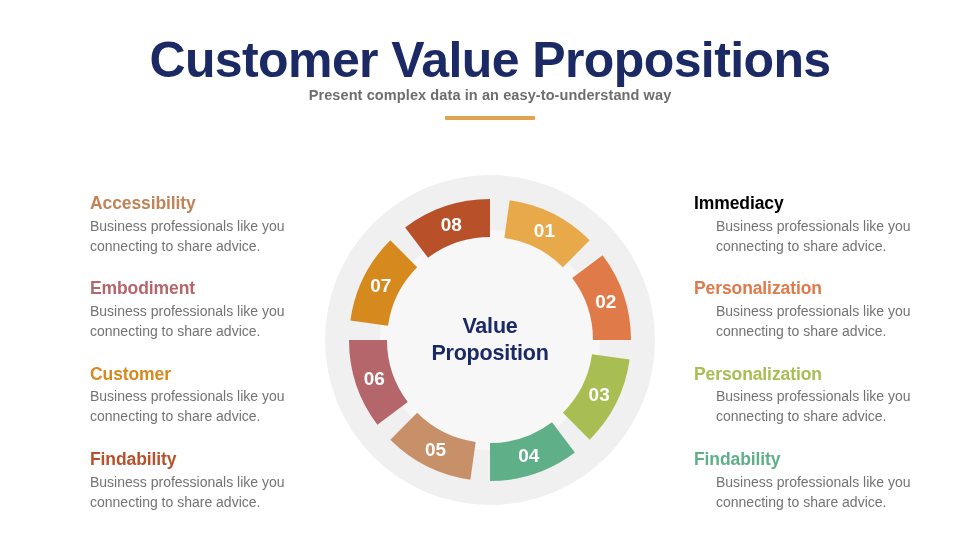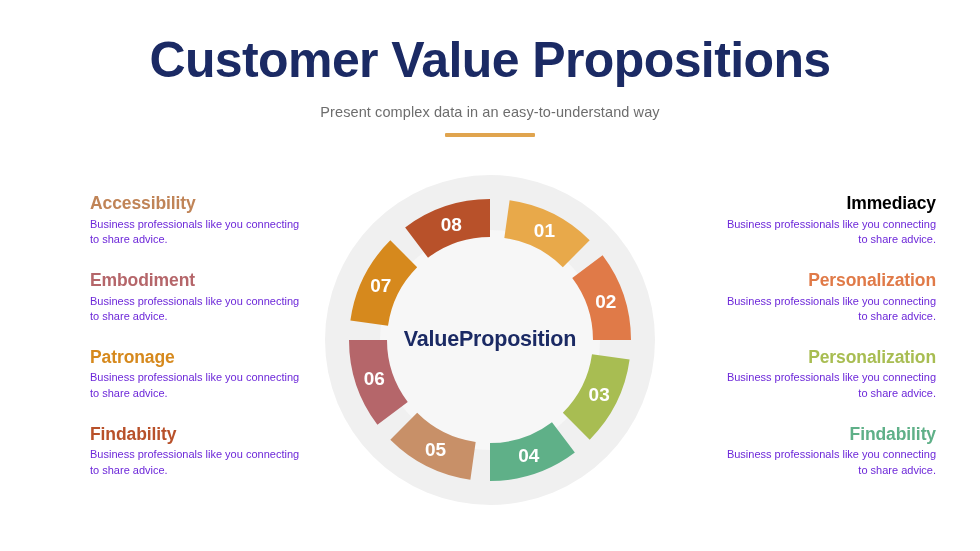--- a/index.html
+++ b/index.html
@@ -35,59 +35,59 @@
   .slide-title {
     font-size: 50px;
     font-weight: bold;
     color: #1b2a64;
     letter-spacing: -0.6px;
     line-height: 1.06;
     white-space: nowrap;
   }
 
   .slide-subtitle {
-    margin-top: 17px;
+    margin-top: 0;
     font-size: 14.5px;
     color: #6d6d6d;
-    font-weight: normal;
+    font-weight: bold;
     letter-spacing: 0.1px;
   }
 
   .accent-bar {
     margin: 13px auto 0 auto;
     width: 90px;
     height: 4px;
     background: #e0a44e;
     border-radius: 1px;
   }
 
   
   .col {
     position: absolute;
     top: 193px;
     width: 268px;
   }
 
   .col-left  { left: 54px;  text-align: left; }
-  .col-right { right: 44px; text-align: right; }
+  .col-right { right: 54px; text-align: left; }
 
   .entry { margin-bottom: 22px; margin-left: 36px; }
   .entry:last-child { margin-bottom: 0; }
 
   .entry-title {
     font-size: 17.5px;
     font-weight: bold;
     line-height: 1.18;
     margin-bottom: 3px;
     letter-spacing: -0.1px;
   }
 
   .entry-desc {
-    font-size: 11px;
-    color: #6d28d9;
+    font-size: 14px;
+    color: #737373;
     line-height: 1.42;
     max-width: 210px;
   }
 
   .col-left .entry-desc  { margin-right: auto; }
   .col-right .entry-desc { margin-left: auto; }
 
   
   .donut-wrap {
     position: absolute;
@@ -130,21 +130,21 @@
     dominant-baseline: central;
   }
 
   .center-text {
     position: absolute;
     left: 0;
     top: 0;
     width: 330px;
     height: 330px;
     display: flex;
-    flex-direction: row;
+    flex-direction: column;
     align-items: center;
     justify-content: center;
     pointer-events: none;
   }
 
   .center-line {
     font-size: 21.5px;
     font-weight: bold;
     color: #1b2a64;
     line-height: 1.26;
@@ -166,21 +166,21 @@
   <div class="col col-left">
     <div class="entry">
       <div class="entry-title" style="color: rgb(192, 132, 87);">Accessibility</div>
       <div class="entry-desc">Business professionals like you connecting to share advice.</div>
     </div>
     <div class="entry">
       <div class="entry-title" style="color: rgb(181, 102, 106);">Embodiment</div>
       <div class="entry-desc">Business professionals like you connecting to share advice.</div>
     </div>
     <div class="entry">
-      <div class="entry-title" style="color: rgb(214, 137, 29);">Patronage</div>
+      <div class="entry-title" style="color: rgb(214, 137, 29);">Customer</div>
       <div class="entry-desc">Business professionals like you connecting to share advice.</div>
     </div>
     <div class="entry">
       <div class="entry-title" style="color: rgb(184, 81, 42);">Findability</div>
       <div class="entry-desc">Business professionals like you connecting to share advice.</div>
     </div>
   </div>
 
   <div class="col col-right">
     <div class="entry">

